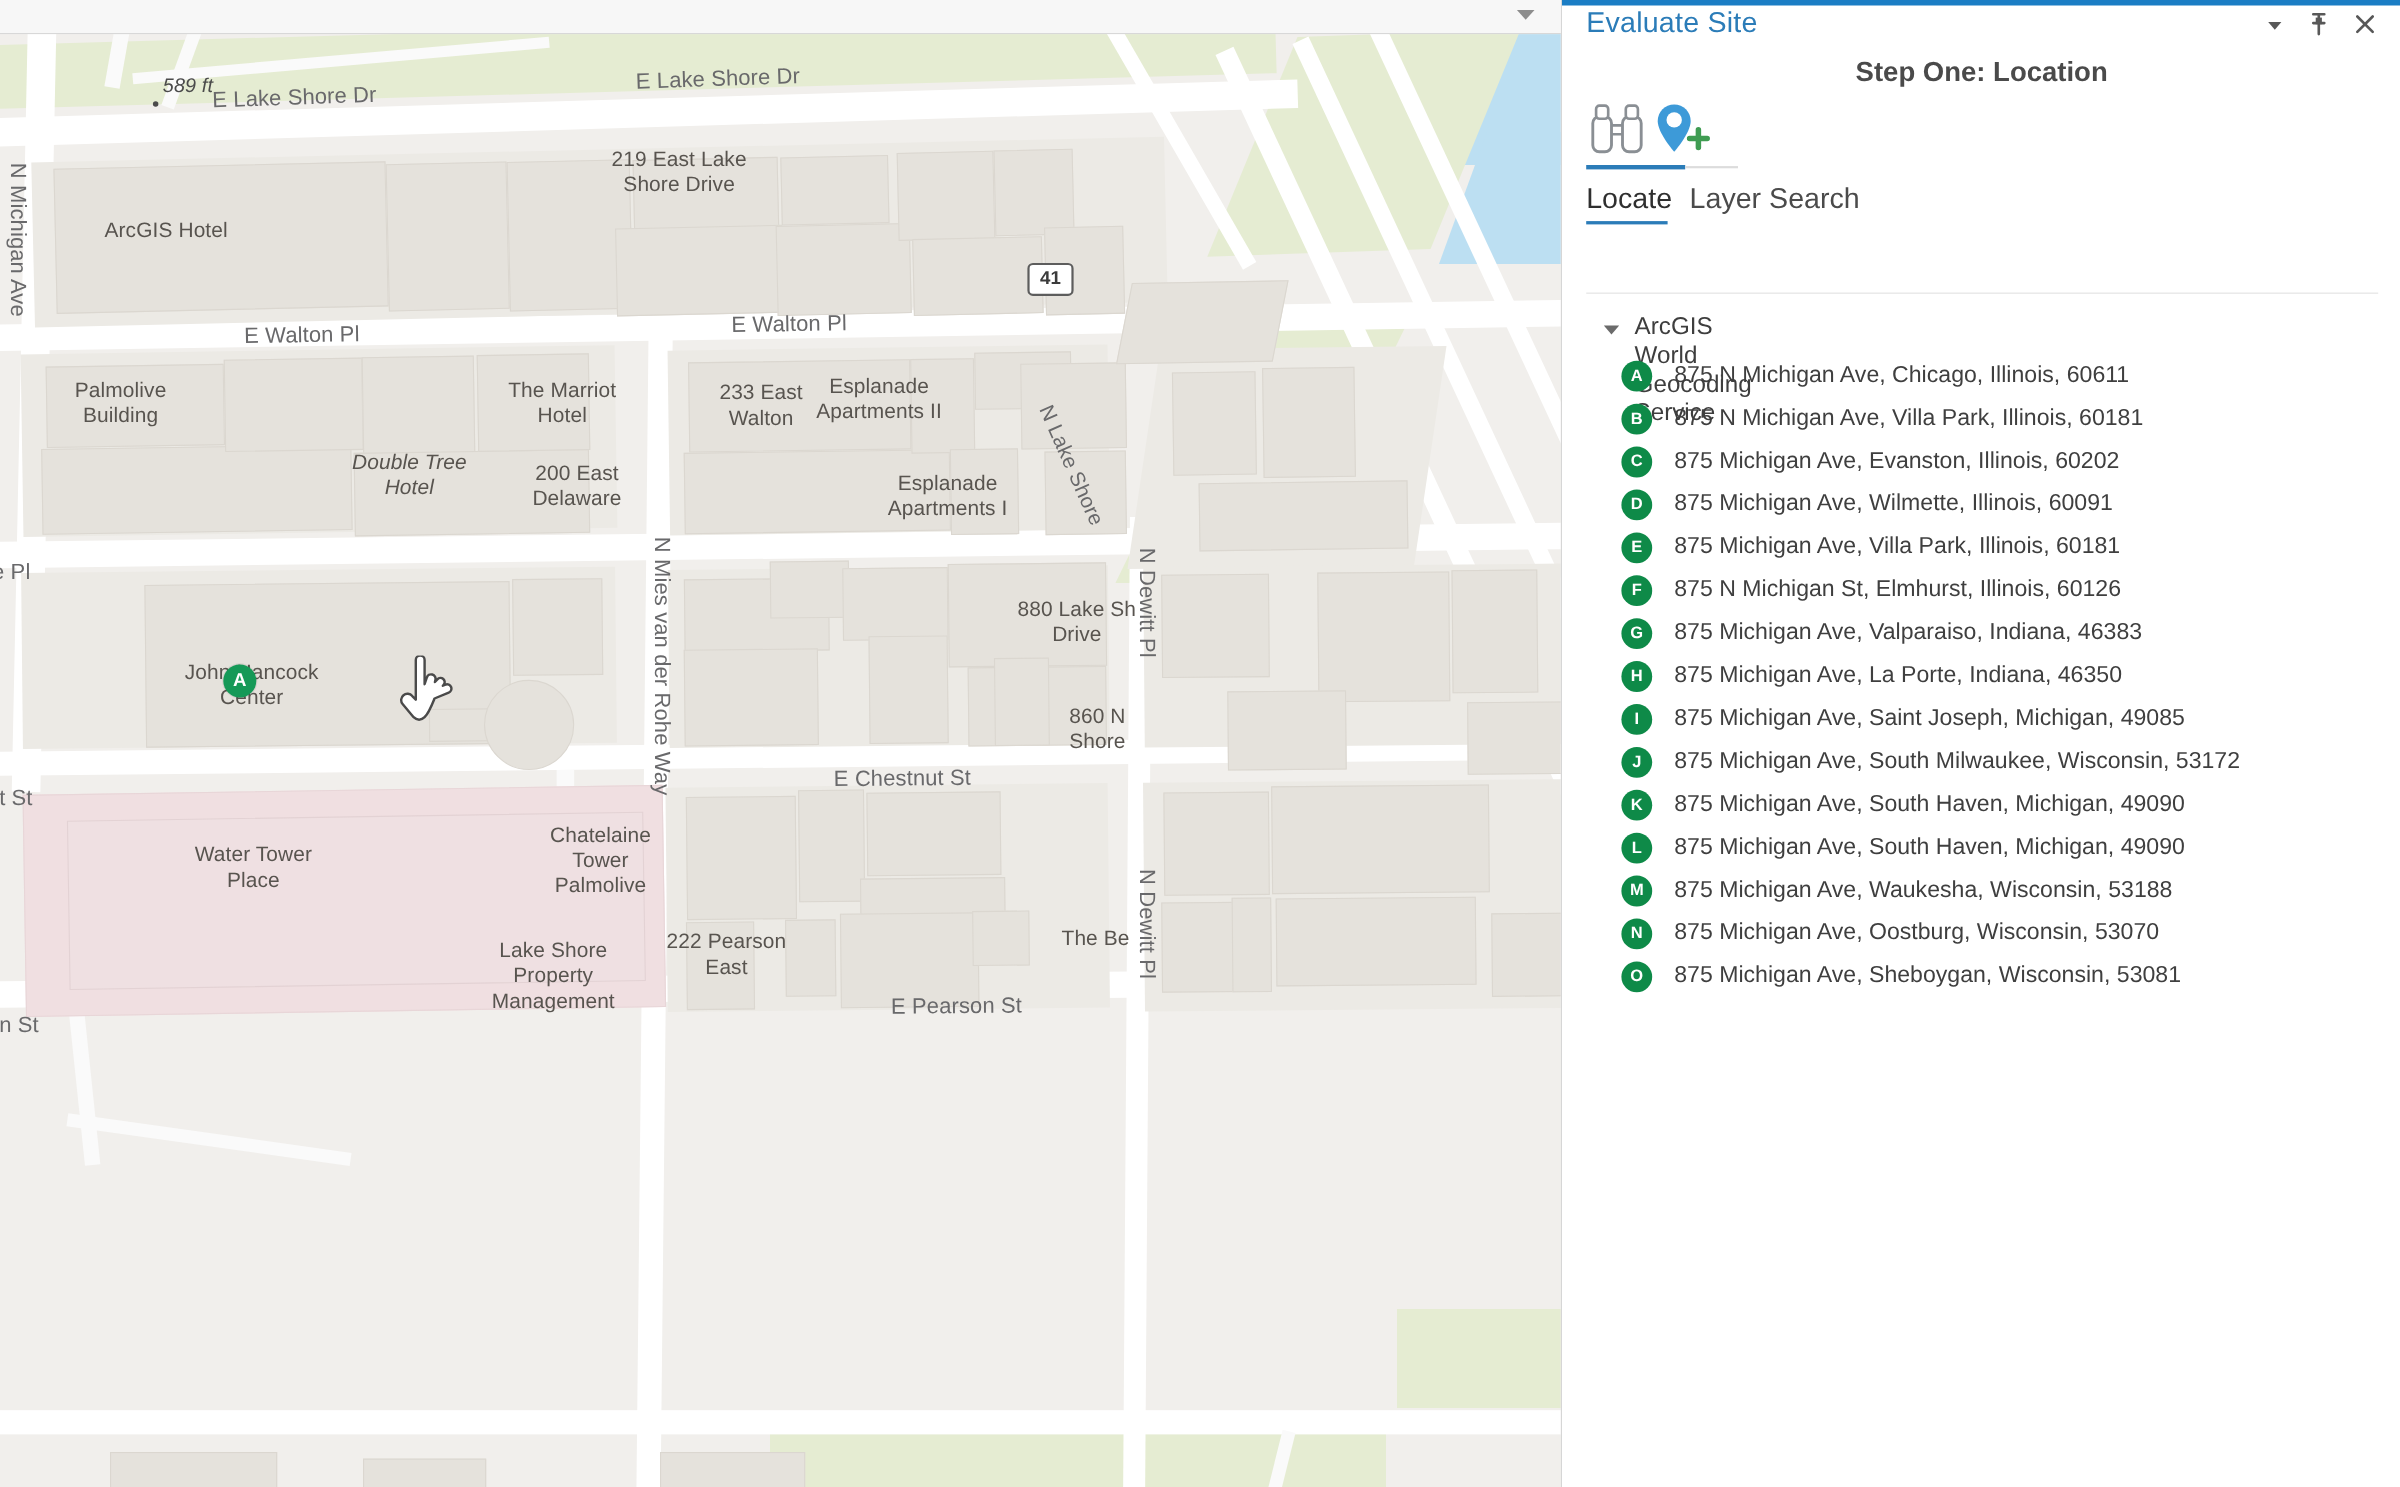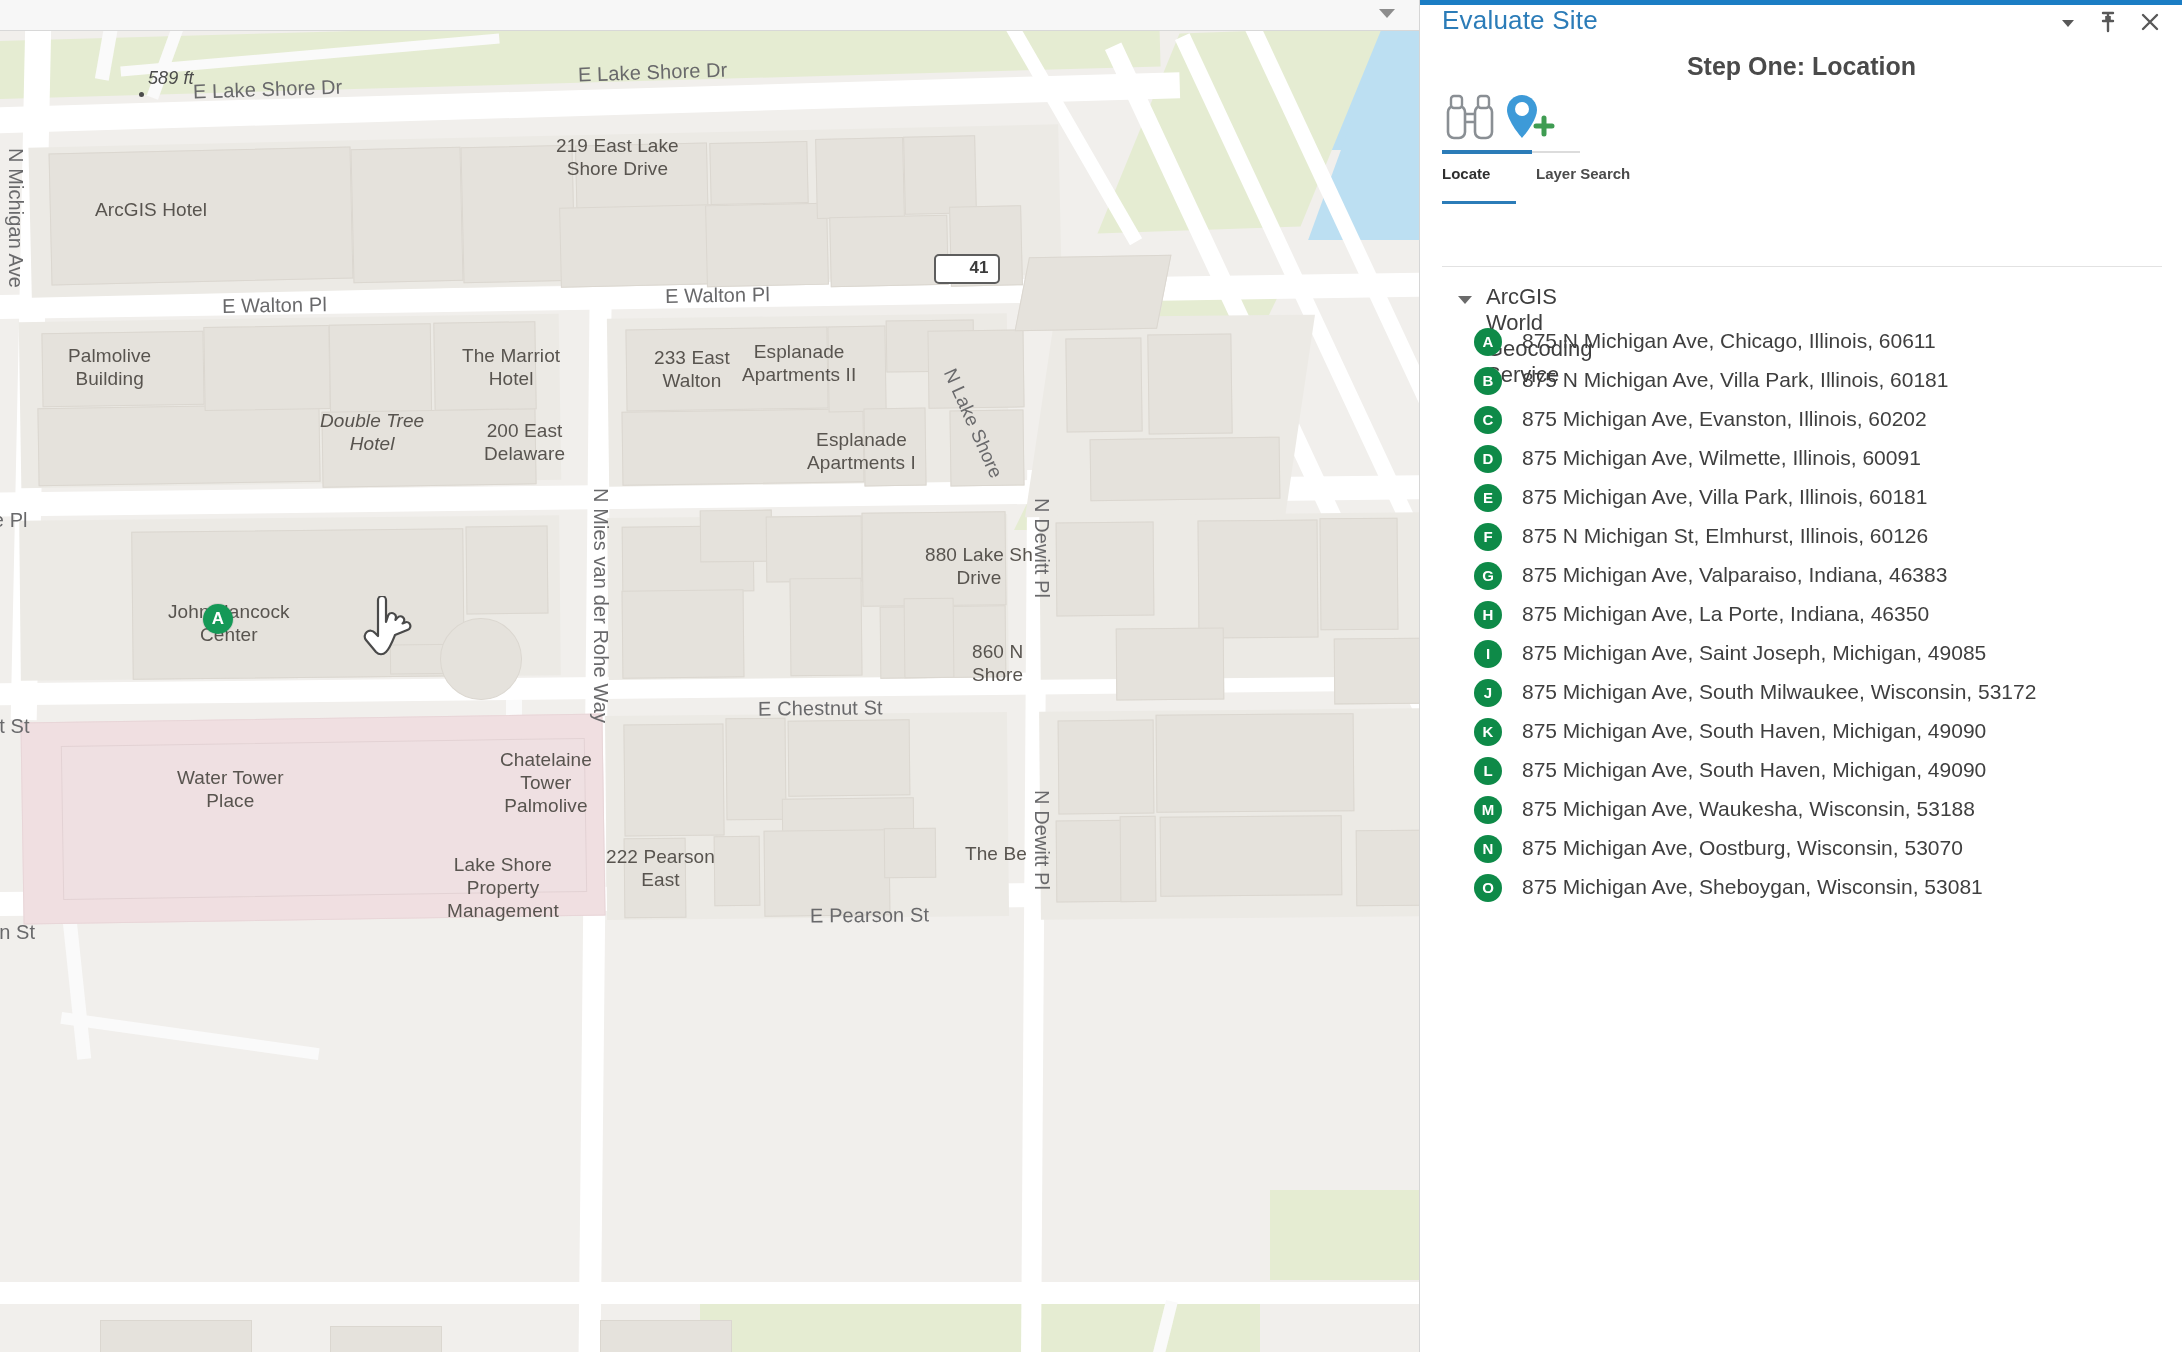--- a/index.html
+++ b/index.html
@@ -200,24 +200,23 @@
     width: 48px; height: 2px;
     background: #dcdcdc;
   }
 
   #tabs {
     position: absolute; left: 22px; top: 165px;
     width: 700px; height: 44px;
   }
   .tab {
     position: absolute; top: 0;
-    font-size: 15px;
+    font-size: 26px;
     color: #4b4b4b;
     cursor: default;
-    font-weight: bold;
   }
   .tab.active { color: #2f2f2f; }
   #tab-underline {
     position: absolute; left: 0px; top: 36px;
     width: 74px; height: 3px;
     background: #2b7cb8;
   }
 
   #search-row {
     position: absolute; left: 22px; top: 213px;
@@ -482,21 +481,21 @@
 Hotel</div>
       <div class="mlabel bldgname" style="left:484px; top:389px;">200 East
 Delaware</div>
       <div class="mlabel bldgname" style="left:654px; top:316px;">233 East
 Walton</div>
       <div class="mlabel bldgname" style="left:742px; top:310px;">Esplanade
 Apartments II</div>
       <div class="mlabel bldgname" style="left:807px; top:398px;">Esplanade
 Apartments I</div>
 
-      <div class="shield" style="left:934px; top:224px;padding-left:24px;">41</div>
+      <div class="shield" style="left:934px; top:209px;">41</div>
       <div class="mlabel street" style="left:960px; top:335px; transform:rotate(66deg); transform-origin:0 0; font-size:19px;">N Lake Shore</div>
 
       <div class="mlabel street" style="left:-14px; top:478px;">re Pl</div>
 
       <div class="mlabel bldgname" style="left:168px; top:570px;">John Hancock
 Center</div>
       <div class="mlabel bldgname" style="left:925px; top:513px;">880 Lake Sh
 Drive</div>
       <div class="mlabel bldgname" style="left:972px; top:610px;">860 N
 Shore</div>

